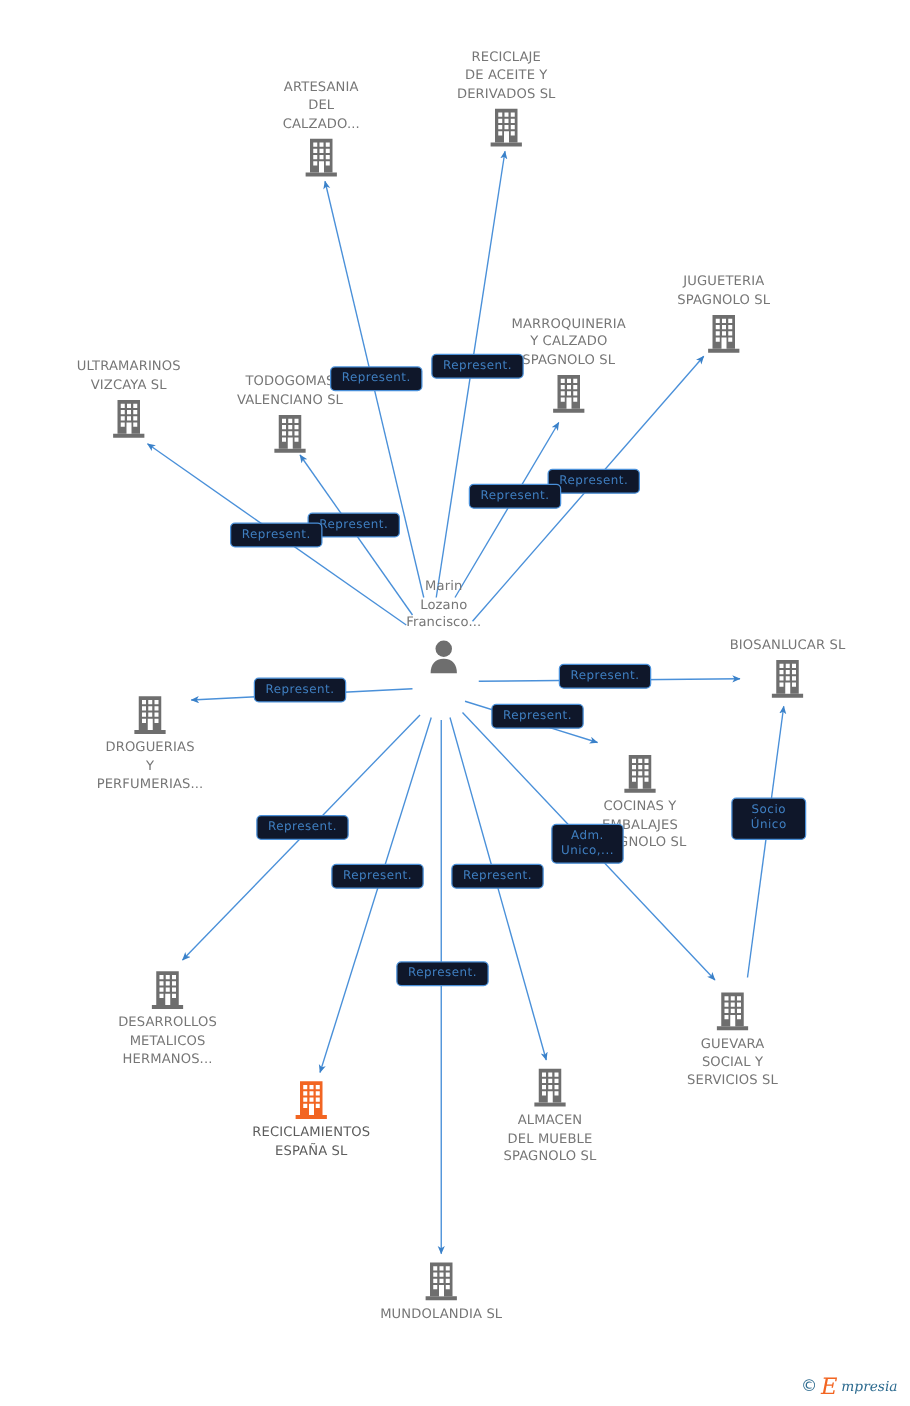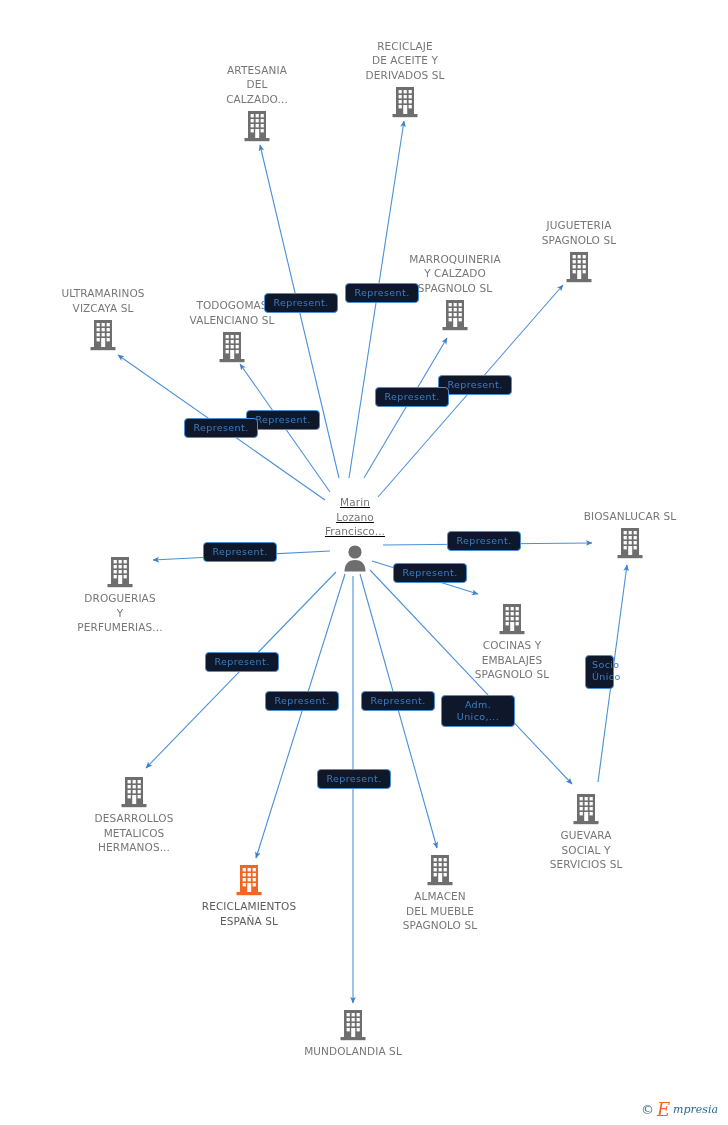--- a/index.html
+++ b/index.html
@@ -118,21 +118,21 @@
         <line x1="336" y1="572" x2="146" y2="768" stroke="#4a90d9" stroke-width="1.1" marker-end="url(#arrowhead)"></line>
         <line x1="370" y1="570" x2="572" y2="784" stroke="#4a90d9" stroke-width="1.1" marker-end="url(#arrowhead)"></line>
         <line x1="345" y1="574" x2="256" y2="858" stroke="#4a90d9" stroke-width="1.1" marker-end="url(#arrowhead)"></line>
         <line x1="360" y1="574" x2="437" y2="848" stroke="#4a90d9" stroke-width="1.1" marker-end="url(#arrowhead)"></line>
         <line x1="353" y1="576" x2="353" y2="1003" stroke="#4a90d9" stroke-width="1.1" marker-end="url(#arrowhead)"></line>
         <line x1="598" y1="782" x2="627" y2="565" stroke="#4a90d9" stroke-width="1.1" marker-end="url(#arrowhead)"></line>
       </g>
   </svg>
 
   <div id="nodes-group">
-      <div class="node label-above" style="top: 495px; left: 355px; text-decoration: underline;">
+      <div class="node label-above" style="top: 462px; left: 355px;">
         <span class="node-label">Marin
 Lozano
 Francisco...</span>
         <svg viewBox="0 0 30 32" class="node-icon">
           <circle cx="15" cy="9" r="6.6" fill="#6e6e6e"></circle>
           <path d="M15,17 C22,17 25.5,21.5 25.5,28.5 L4.5,28.5 C4.5,21.5 8,17 15,17 Z" fill="#6e6e6e"></path>
         </svg>
       </div>
       <div class="node label-above" style="top: 38.5px; left: 405px;">
         <span class="node-label">RECICLAJE
@@ -453,23 +453,23 @@
       <div class="badge" style="left: 264px; top: 293px; width: 74px; min-height: 18px;">Represent.</div>
       <div class="badge" style="left: 345px; top: 283px; width: 74px; min-height: 18px;">Represent.</div>
       <div class="badge" style="left: 438px; top: 375px; width: 74px; min-height: 18px;">Represent.</div>
       <div class="badge" style="left: 375px; top: 387px; width: 74px; min-height: 18px;">Represent.</div>
       <div class="badge" style="left: 246px; top: 410px; width: 74px; min-height: 18px;">Represent.</div>
       <div class="badge" style="left: 184px; top: 418px; width: 74px; min-height: 18px;">Represent.</div>
       <div class="badge" style="left: 447px; top: 531px; width: 74px; min-height: 18px;">Represent.</div>
       <div class="badge" style="left: 203px; top: 542px; width: 74px; min-height: 18px;">Represent.</div>
       <div class="badge" style="left: 393px; top: 563px; width: 74px; min-height: 18px;">Represent.</div>
       <div class="badge" style="left: 205px; top: 652px; width: 74px; min-height: 18px;">Represent.</div>
-      <div class="badge two-line" style="left: 441px; top: 695px; width: 74px; min-height: 32px;">Adm.
+      <div class="badge two-line" style="left: 441px; top: 659px; width: 58px; min-height: 32px;">Adm.
 Unico,...</div>
-      <div class="badge two-line" style="left: 585px; top: 655px; width: 29px; min-height: 34px;">Socio
+      <div class="badge two-line" style="left: 585px; top: 638px; width: 60px; min-height: 34px;">Socio
 Único</div>
       <div class="badge" style="left: 265px; top: 691px; width: 74px; min-height: 18px;">Represent.</div>
       <div class="badge" style="left: 361px; top: 691px; width: 74px; min-height: 18px;">Represent.</div>
       <div class="badge" style="left: 317px; top: 769px; width: 74px; min-height: 18px;">Represent.</div>
     </div>
 
   <div class="watermark">
     <span class="wm-c">©</span>
     <span class="wm-e">E</span>
     <span class="wm-text">mpresia</span>

